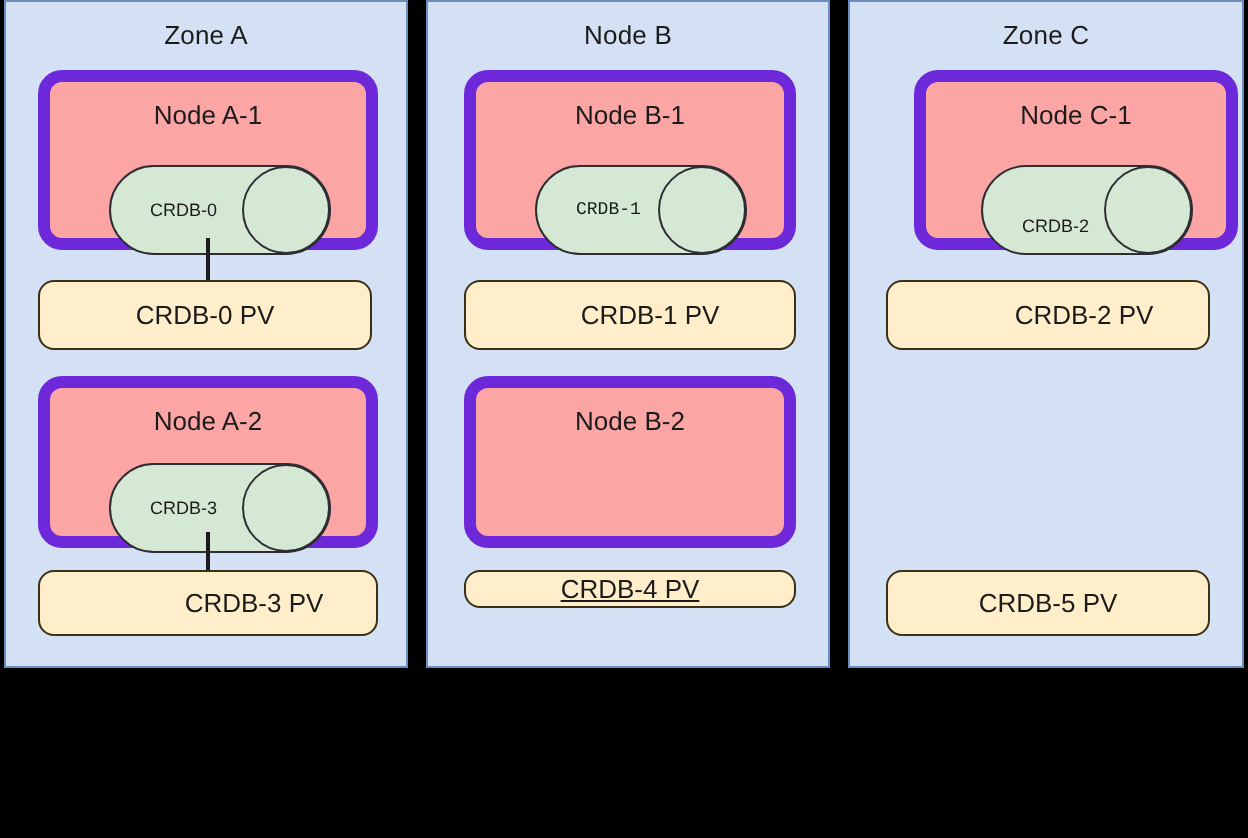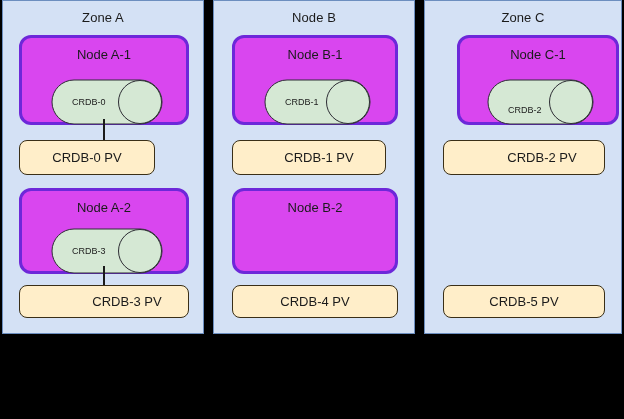--- a/index.html
+++ b/index.html
@@ -47,22 +47,22 @@
     text-align: center;
     font-size: 13px;
     color: #1b1b1b;
     letter-spacing: 0.1px;
     white-space: nowrap;
   }
 
   
   .node {
     position: absolute;
-    background: #d946ef;
-    border: 3px solid #6d28d9;
+    background: #fca5a5;
+    border: 6px solid #6d28d9;
     border-radius: 12px;
     box-sizing: border-box;
   }
   .node-title {
     position: absolute;
     top: 9px;
     left: 0;
     right: 0;
     text-align: center;
     font-size: 13px;
@@ -126,21 +126,21 @@
       <div class="cyl" style="left:30px; top:42px; width:110px; height:44px;">
         <svg width="110" height="44" viewBox="0 0 110 44">
           <path d="M22,0 H88 A22,22 0 0,1 88,44 H22 A22,22 0 0,1 22,0 Z" fill="#d5e8d4" stroke="#2d2d34" stroke-width="1"></path>
           <ellipse cx="88" cy="22" rx="21.5" ry="21.5" fill="#d5e8d4" stroke="#2d2d34" stroke-width="1"></ellipse>
         </svg>
         <div class="cyl-label" style="left:20px;">CRDB-0</div>
       </div>
     </div>
     <div class="connector" style="left:100px; top:118px; height:22px;"></div>
 
-    <div class="pv" style="left:16px; top:139px; width:136px; height:35px;">CRDB-0 PV</div>
+    <div class="pv" style="left:16px; top:139px; width:167px; height:35px;">CRDB-0 PV</div>
 
     <div class="node" style="left:16px; top:187px; width:170px; height:86px;">
       <div class="node-title">Node A-2</div>
       <div class="cyl" style="left:30px; top:38px; width:110px; height:44px;">
         <svg width="110" height="44" viewBox="0 0 110 44">
           <path d="M22,0 H88 A22,22 0 0,1 88,44 H22 A22,22 0 0,1 22,0 Z" fill="#d5e8d4" stroke="#2d2d34" stroke-width="1"></path>
           <ellipse cx="88" cy="22" rx="21.5" ry="21.5" fill="#d5e8d4" stroke="#2d2d34" stroke-width="1"></ellipse>
         </svg>
         <div class="cyl-label" style="left:20px;">CRDB-3</div>
       </div>
@@ -153,32 +153,32 @@
   <div class="zone zone-b">
     <div class="zone-title">Node B</div>
 
     <div class="node" style="left:18px; top:34px; width:166px; height:90px;padding-left:28px;">
       <div class="node-title">Node B-1</div>
       <div class="cyl" style="left:30px; top:42px; width:105px; height:44px;">
         <svg width="105" height="44" viewBox="0 0 105 44">
           <path d="M22,0 H83 A22,22 0 0,1 83,44 H22 A22,22 0 0,1 22,0 Z" fill="#d5e8d4" stroke="#2d2d34" stroke-width="1"></path>
           <ellipse cx="83" cy="22" rx="21.5" ry="21.5" fill="#d5e8d4" stroke="#2d2d34" stroke-width="1"></ellipse>
         </svg>
-        <div class="cyl-label" style="left:20px;">CRDB-1</div>
+        <div class="cyl-label" style="left:20px;font-family:Liberation Mono, monospace;">CRDB-1</div>
       </div>
     </div>
     <div class="connector" style="left:312px; top:118px; height:22px;"></div>
 
-    <div class="pv" style="left:18px; top:139px; width:154px; height:35px;padding-left:20px;">CRDB-1 PV</div>
+    <div class="pv" style="left:18px; top:139px; width:166px; height:35px;padding-left:20px;">CRDB-1 PV</div>
 
     <div class="node" style="left:18px; top:187px; width:166px; height:86px;">
       <div class="node-title">Node B-2</div>
     </div>
 
-    <div class="pv" style="left:18px; top:284px; width:166px; height:33px;">CRDB-4 PV</div>
+    <div class="pv" style="left:18px; top:284px; width:166px; height:19px;text-decoration:underline;">CRDB-4 PV</div>
   </div>
 
   <div class="zone zone-c">
     <div class="zone-title">Zone C</div>
 
     <div class="node" style="left:14px; top:34px; width:162px; height:90px;margin-left:18px;">
       <div class="node-title">Node C-1</div>
       <div class="cyl" style="left:28px; top:42px; width:105px; height:60px;">
         <svg width="105" height="44" viewBox="0 0 105 44">
           <path d="M22,0 H83 A22,22 0 0,1 83,44 H22 A22,22 0 0,1 22,0 Z" fill="#d5e8d4" stroke="#2d2d34" stroke-width="1"></path>

